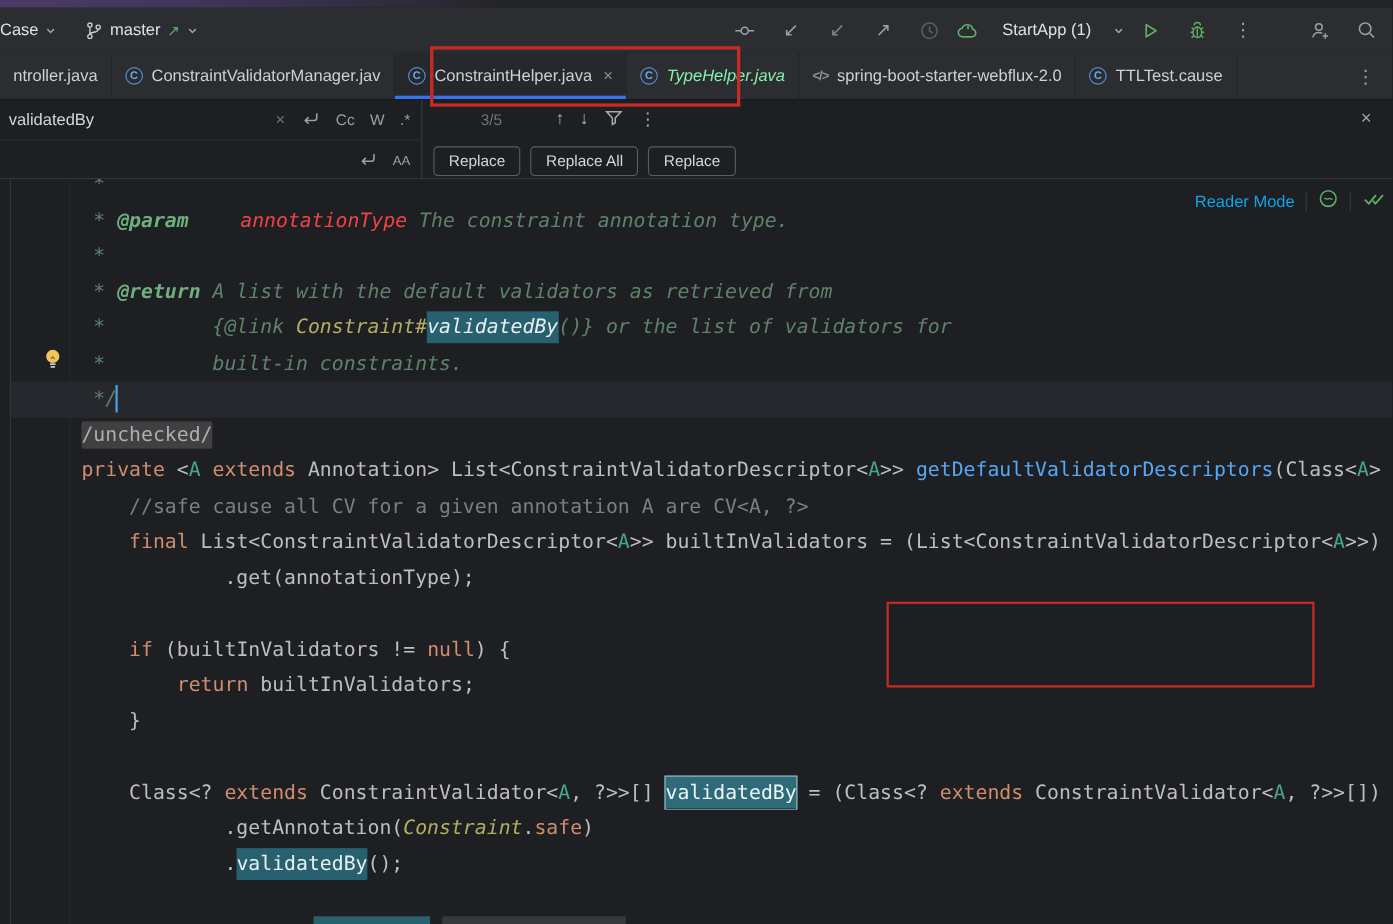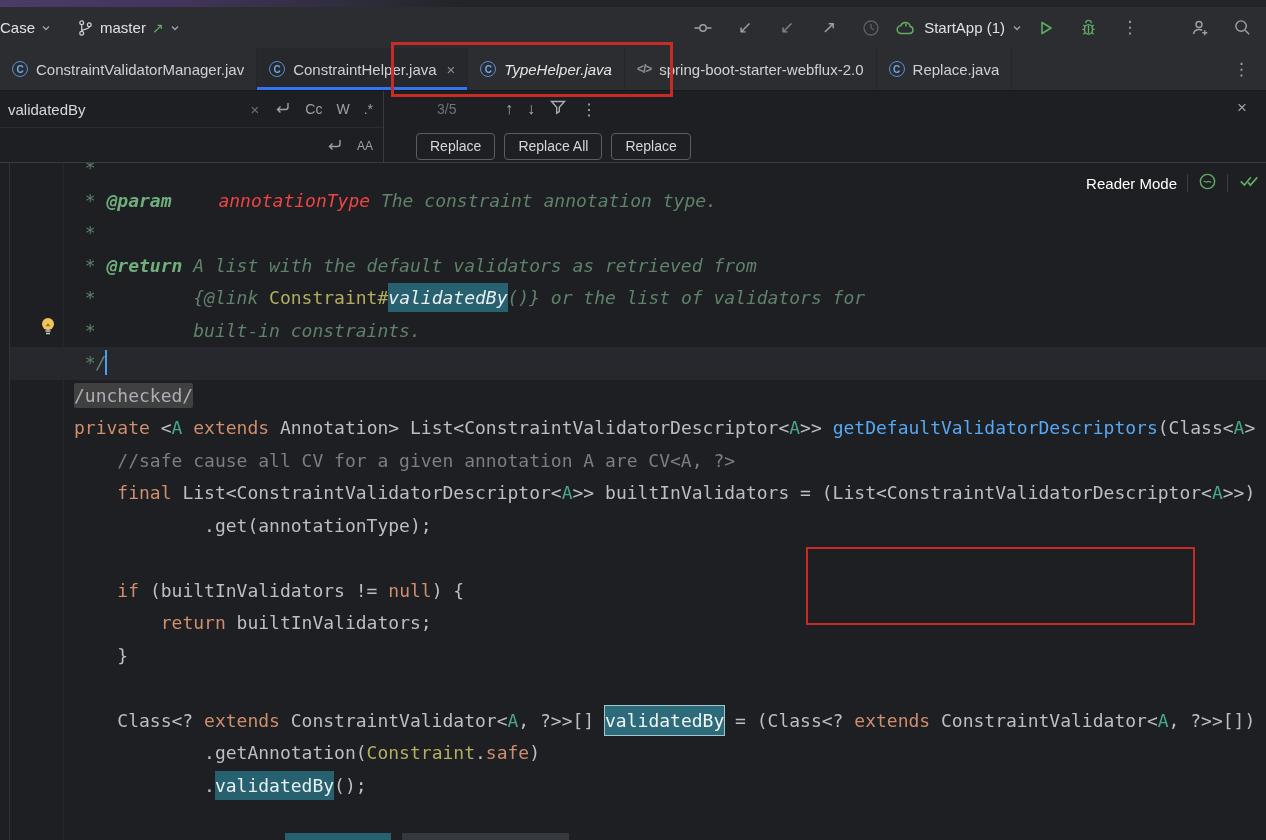--- a/index.html
+++ b/index.html
@@ -16,30 +16,30 @@
     display:flex; align-items:center; justify-content:space-between; padding:0 10px 0 0; }
   .tb-left { display:flex; align-items:flex-start; gap:26px; }
   .tb-right { display:flex; align-items:center; }
   .widget { display:flex; align-items:center; gap:6px; color:#DFE1E5; font-size:15px; cursor:default; }
   .chev { width:10px; height:10px; }
   .ico { display:inline-flex; align-items:center; justify-content:center; width:28px; height:28px; color:#9DA0A8; }
   .ico svg { display:block; }
   .glyph { font-size:17px; color:#9DA0A8; line-height:1; }
   .green { color:#5FAD65; }
   .tb-gap { width:14px; }
-  #run-widget { display:flex; align-items:center; gap:7px; margin:0 10px; color:#DFE1E5; font-size:15px; }
+  #run-widget { display:flex; align-items:center; gap:20px; margin:0 10px; color:#DFE1E5; font-size:15px; }
 
   
   #tabbar { position:absolute; left:0; top:48px; width:1266px; height:42px; background:#2B2D30;
     display:flex; align-items:stretch; }
   .tab { display:flex; align-items:center; gap:8px; padding:0 12px; font-size:15px; color:#CED0D6;
     border-right:1px solid #242629; position:relative; white-space:nowrap; }
   .tab.active { background:#26282B; }
   .tab.active::after { content:""; position:absolute; left:0; right:0; bottom:0; height:3px; background:#3574F0; }
-  .tab.italic .tab-label { font-style:italic; color:#e5e5e5; }
+  .tab.italic .tab-label { font-style:italic; color:#86efac; }
   .tab .tab-label { overflow:hidden; text-overflow:clip; }
   .tab.clip .tab-label { max-width:245px; }
   .class-icon { width:16px; height:16px; border:1.5px solid #5B8DD6; border-radius:50%; color:#6FA8E8;
     font-size:10px; font-weight:bold; display:inline-flex; align-items:center; justify-content:center; flex:0 0 16px; }
   .code-icon { color:#8A919B; font-size:12px; font-weight:bold; letter-spacing:-1px; }
   .tab-close { color:#8C9098; font-size:15px; margin-left:2px; }
   #tab-more { margin-left:auto; display:flex; align-items:center; padding:0 16px; color:#9DA0A8; font-size:17px; }
 
   
   #search-panel { position:absolute; left:0; top:90px; width:1266px; height:73px; background:#1E1F22;
@@ -50,53 +50,53 @@
   #sp-find-row { top:0; width:383px; padding:0 10px 0 8px; }
   #sp-repl-row { top:37px; width:383px; padding:0 10px 0 8px; }
   .sp-input { flex:1; background:transparent; border:none; outline:none; color:#D5D7DB; font-size:15px;
     font-family:"Liberation Sans",sans-serif; min-width:20px; }
   .sp-opts { display:flex; align-items:center; gap:14px; color:#9DA0A8; font-size:14px; }
   .sp-opt { cursor:default; }
   #sp-count { position:absolute; left:437px; top:0; height:36px; display:flex; align-items:center;
     color:#6F737A; font-size:14px; }
   #sp-nav { position:absolute; left:505px; top:0; height:36px; display:flex; align-items:center; gap:14px;
     color:#A8ABB2; font-size:16px; }
-  #sp-buttons { position:absolute; left:416px; top:37px; height:36px; display:flex; align-items:center; gap:9px; }
+  #sp-buttons { position:absolute; left:394px; top:37px; height:36px; display:flex; align-items:center; gap:9px; }
   .sp-btn { height:27px; padding:0 13px; background:transparent; border:1px solid #5A5D63; border-radius:4px;
     color:#D5D7DB; font-size:14px; font-family:"Liberation Sans",sans-serif; }
   #sp-close { position:absolute; right:12px; top:5px; width:24px; height:24px; display:flex; align-items:center;
     justify-content:center; color:#9DA0A8; font-size:17px; }
 
   
   #editor { position:absolute; left:0; top:163px; width:1266px; height:677px; background:#1E1F22; overflow:hidden; }
   #gutter-line-a { position:absolute; left:9px; top:0; bottom:0; width:1px; background:#303338; }
   #gutter-line-b { position:absolute; left:63px; top:0; bottom:0; width:1px; background:#26282C; }
   #current-line { position:absolute; left:10px; right:0; top:184px; height:33px; background:#26282E; }
   #code { position:absolute; left:0; top:-11px; width:1266px; }
   .cl { height:32.5px; line-height:32.5px; white-space:pre; padding-left:74px;
     font-family:"DejaVu Sans Mono", monospace; font-size:18px; }
   .cmt { color:#5F826B; font-style:italic; }
   .tag { color:#6FAF7D; font-style:italic; font-weight:bold; }
   .docp{ color:#ef4444; font-style:italic;margin-left:36px; }
-  .lnk { color:#B3AE60; }
+  .lnk { color:#B3AE60; font-style:italic; }
   .kw  { color:#CF8E6D; }
   .tp  { color:#45A887; }
   .decl{ color:#56A8F5; }
   .gray{ color:#7A7E85; }
   .txt { color:#BCBEC4; }
   .fold{ background:#404040; color:#ABAFB5; border-radius:2px; padding:2px 0; }
   .hl  { background:#27606E; color:#E9EFF0; padding:4px 0; }
   .it  { font-style:italic; }
   .hlc { background:#2D6B7A; color:#EFF4F5; padding:4px 0; box-shadow:0 0 0 1px #9FC8D2; }
 
   #caret { position:absolute; left:105px; top:187px; width:2px; height:25px; background:#4C9FE8; }
   #bulb { position:absolute; left:38px; top:153px; }
 
   #reader-widget { position:absolute; top:6px; right:6px; height:28px; display:flex; align-items:center; gap:10px; }
-  #reader-label { color:#ffffff; font-size:15px; }
+  #reader-label { color:#0ea5e9; font-size:15px; }
   .rw-sep { width:1px; height:18px; background:#3B3E43; }
 
   
   #partial-teal { position:absolute; left:285px; top:670px; width:106px; height:7px; background:#27606E; }
   #partial-gray { position:absolute; left:402px; top:670px; width:167px; height:7px; background:#35383C; }
 
   
   .redbox { position:absolute; border:3px solid #C62B25; pointer-events:none; }
   #redbox-tab    { left:391px; top:42px;  width:282px; height:55px; }
   #redbox-method { left:806px; top:384px; width:389px; height:78px; border-width:2.5px; }
@@ -188,40 +188,43 @@
         <svg width="19" height="19" viewBox="0 0 20 20">
             <circle cx="8.5" cy="8.5" r="5.5" fill="none" stroke="#9DA0A8" stroke-width="1.5"></circle>
             <path d="M12.8 12.8 17 17" stroke="#9DA0A8" stroke-width="1.5"></path>
           </svg>
       </span>
     </div>
   </div>
 
   <div id="tabbar">
 
+    <div class="tab">
+        <span class="tab-label">ntroller.java</span>
+      </div>
       <div class="tab">
         <span class="class-icon">C</span>
         <span class="tab-label">ConstraintValidatorManager.jav</span>
       </div>
       <div class="tab active">
         <span class="class-icon">C</span>
         <span class="tab-label">ConstraintHelper.java</span>
         <span class="tab-close">×</span>
       </div>
       <div class="tab italic">
         <span class="class-icon">C</span>
         <span class="tab-label">TypeHelper.java</span>
       </div>
       <div class="tab clip">
         <span class="code-icon">&lt;/&gt;</span>
         <span class="tab-label">spring-boot-starter-webflux-2.0</span>
       </div>
       <div class="tab">
         <span class="class-icon">C</span>
-        <span class="tab-label">Replace.java</span>
+        <span class="tab-label">TTLTest.cause</span>
       </div>
       <div id="tab-more">⋮</div>
   </div>
 
   <div id="search-panel">
     <div class="sp-row" id="sp-find-row">
       <input class="sp-input" type="text" value="validatedBy" style="">
       <div class="sp-opts">
         <span class="sp-opt" style="color:#6F7379;font-size:15px">×</span>
         <span class="sp-opt">

